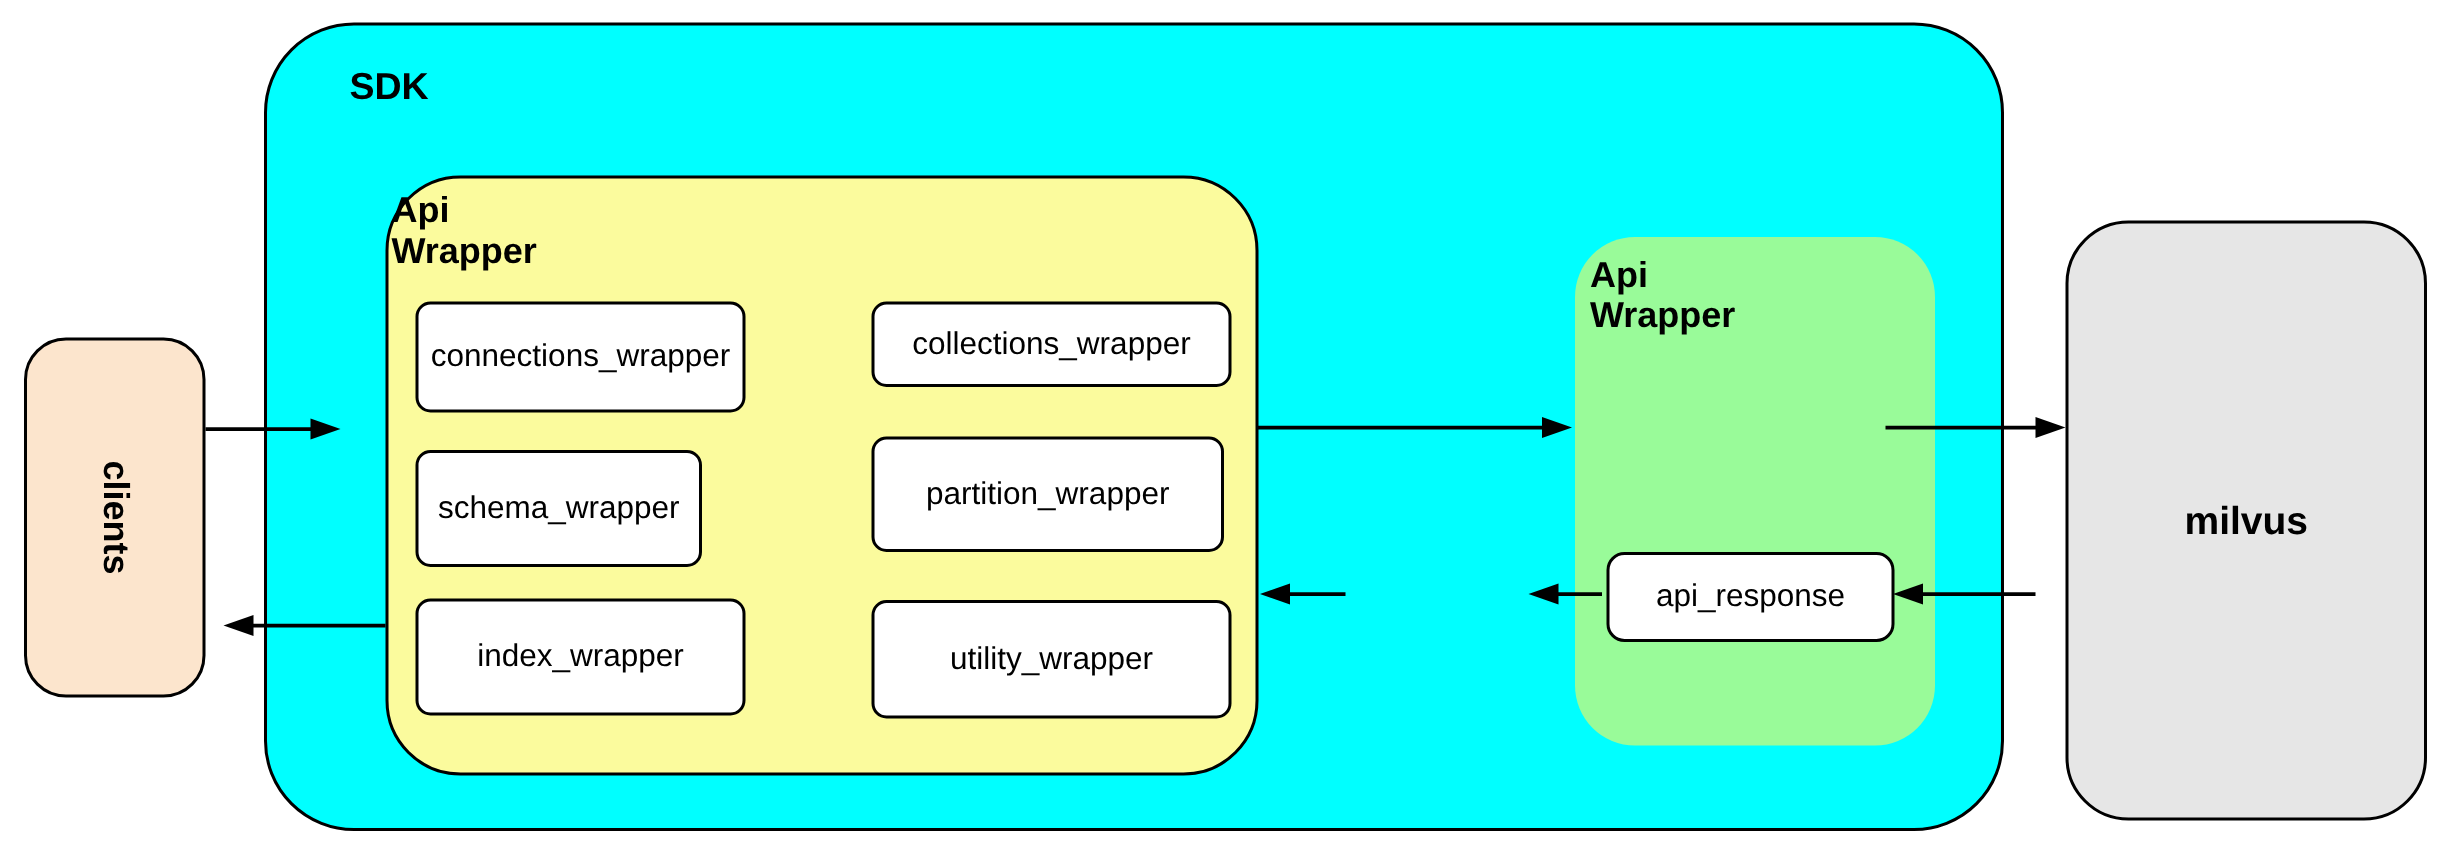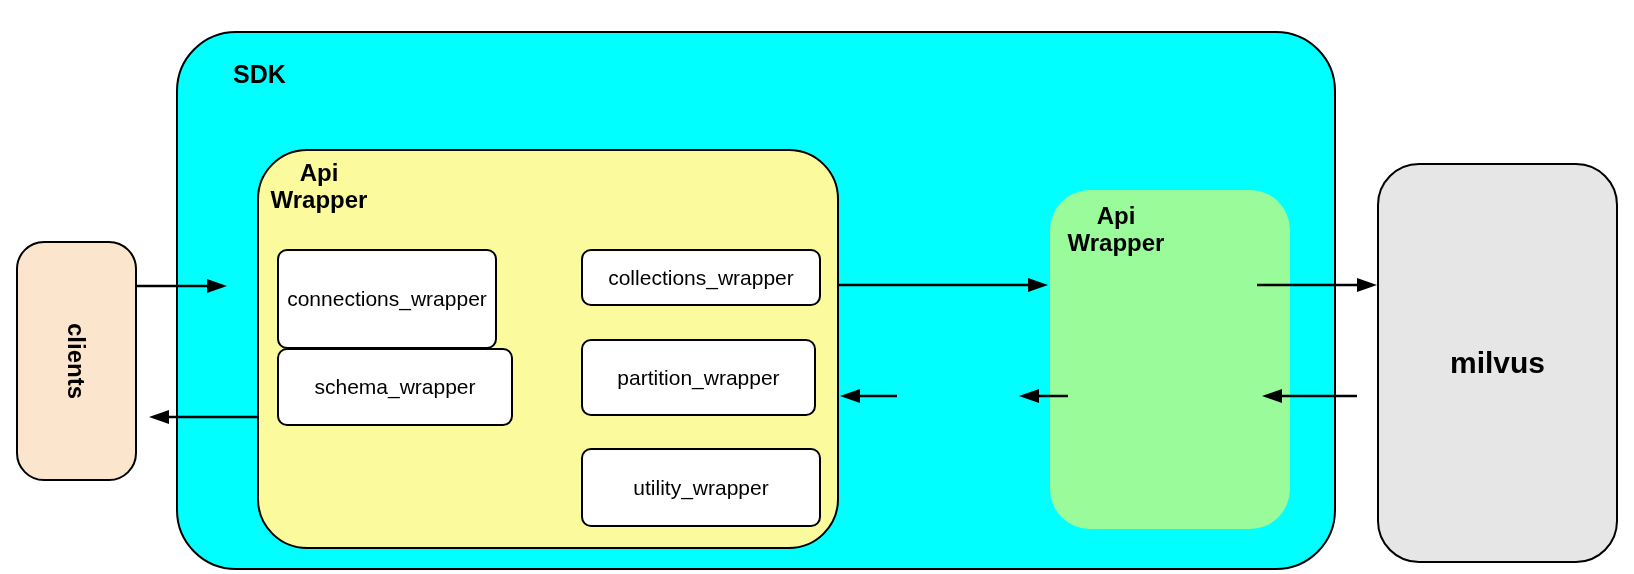--- a/index.html
+++ b/index.html
@@ -13,37 +13,36 @@
     height: 574px;
     background: #ffffff;
     font-family: "Liberation Sans", sans-serif;
     color: #000000;
     overflow: hidden;
   }
   .node {
     position: absolute;
     box-sizing: border-box;
     border: 2px solid #000000;
-    margin-top: 16px;
   }
   .leaf {
     display: flex;
     align-items: center;
     justify-content: center;
     background: #ffffff;
     border-radius: 10px;
     font-size: 21px;
     white-space: nowrap;
   }
   .container-label {
     position: absolute;
     font-weight: bold;
     font-size: 24px;
     line-height: 27px;
-    text-align: center;
+    text-align: left;
     white-space: nowrap;
   }
 
   
   .n-clients {
     left: 16px; top: 225px; width: 121px; height: 240px;
     border-radius: 28px;
     display: flex; align-items: center; justify-content: center;
   }
   .n-clients .rot-label {
@@ -65,23 +64,23 @@
   }
 
   
   .n-api-wrapper {
     left: 79px; top: 100px; width: 582px; height: 400px; 
     border-radius: 50px;
   }
   .api-wrapper-label { left: 2px; top: 8px; width: 116px; }
 
   
-  .n-connections { left: 18px;  top: 82px;  width: 220px; height: 100px; }
+  .n-connections { left: 18px;  top: 82px;  width: 220px; height: 74px; }
   .n-collections { left: 322px; top: 82px;  width: 240px; height: 57px; }
-  .n-schema      { left: 18px;  top: 181px; width: 236px; height: 78px; }
+  .n-schema      { left: 18px;  top: 181px; width: 191px; height: 78px; }
   .n-partition   { left: 322px; top: 172px; width: 235px; height: 77px; }
   .n-index       { left: 18px;  top: 280px; width: 220px; height: 78px; }
   .n-utility     { left: 322px; top: 281px; width: 240px; height: 79px; }
 
   
   .n-checker { left: 721px; top: 351px; width: 120px; height: 59px; }
 
   
   .n-api-gateway {
     left: 872px; top: 141px; width: 240px; height: 339px;
@@ -93,21 +92,21 @@
   
   .n-api-request  { left: 30px; top: 101px; width: 180px; height: 58px; border-radius: 12px; }
   .n-api-response { left: 21px; top: 210px; width: 192px; height: 60px; border-radius: 12px; }
 
   
   .n-milvus {
     left: 1377px; top: 147px; width: 241px; height: 400px;
     border-radius: 42px;
     display: flex; align-items: center; justify-content: center;
     font-weight: bold;
-    font-size: 30px;
+    font-size: 26px;
   }
 
   
   .arrows {
     position: absolute;
     left: 0; top: 0;
     width: 1634px; height: 574px;
     pointer-events: none;
     z-index: 50;
   }
@@ -129,30 +128,32 @@
     <div class="node n-api-wrapper" style="background: rgb(251, 251, 157);">
       <div class="container-label api-wrapper-label">
         <span style="display:block">Api</span>
         <span style="display:block">Wrapper</span>
       </div>
 
       <div class="node leaf n-connections">connections_wrapper</div>
       <div class="node leaf n-collections">collections_wrapper</div>
       <div class="node leaf n-schema">schema_wrapper</div>
       <div class="node leaf n-partition">partition_wrapper</div>
+      <div class="node leaf n-index">index_wrapper</div>
       <div class="node leaf n-utility">utility_wrapper</div>
     </div>
 
 
     <div class="node n-api-gateway" style="background: rgb(153, 251, 153);">
       <div class="container-label api-gateway-label">
         <span style="display:block">Api</span>
         <span style="display:block">Wrapper</span>
       </div>
 
+      <div class="node leaf n-api-response">api_response</div>
     </div>
   </div>
 
   <div class="node n-milvus" style="background: rgb(230, 230, 230);">milvus</div>
 
   <svg class="arrows" viewBox="0 0 1634 574" xmlns="http://www.w3.org/2000/svg">
 
     <g>
       <line x1="137" y1="286" x2="209" y2="286"></line>
       <polygon points="227,286 207,279 207,293"></polygon>

